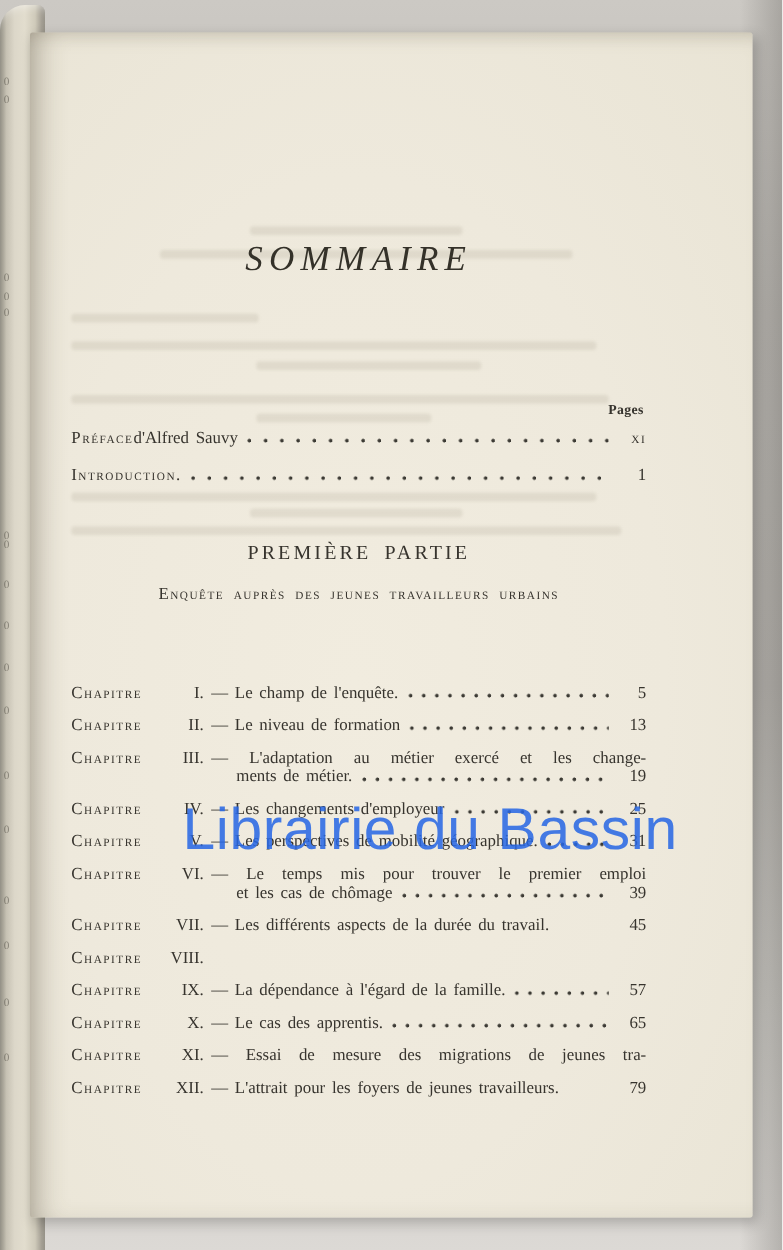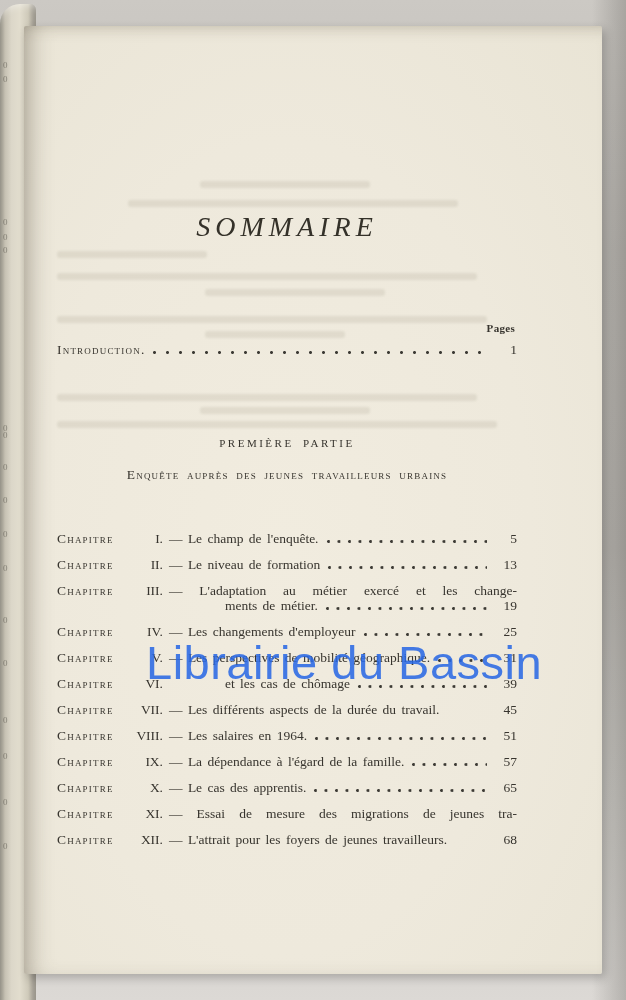--- a/index.html
+++ b/index.html
@@ -20,40 +20,40 @@
   
   .page{position:absolute;left:24px;top:26px;width:578px;height:948px;border-radius:2px;
     background:radial-gradient(ellipse at 45% 55%, #f1ecdf 0%, #eee9dc 55%, #e9e4d5 100%);
     box-shadow:inset 18px 0 24px -14px rgba(80,70,55,.45),
                inset 0 12px 16px -12px rgba(120,110,90,.30),
                3px 4px 10px rgba(0,0,0,.22);}
   
   .g{position:absolute;height:7px;border-radius:3px;background:rgba(122,115,92,.13);
      filter:blur(1.3px);}
   .content{position:absolute;left:33px;top:0;width:460px;height:100%;}
-  .sommaire{position:absolute;top:185px;left:0;width:100%;text-align:center;
+  .sommaire{position:absolute;top:166px;left:0;width:100%;text-align:center;
     font-style:italic;font-size:28px;letter-spacing:5px;color:#343129;}
   .pages-label{position:absolute;top:296px;right:2px;font-size:11px;letter-spacing:.3px;font-weight:bold;}
   .front{position:absolute;top:316px;left:0;width:100%;}
   .fmrow{display:flex;align-items:baseline;line-height:15px;margin-bottom:15px;
     font-size:13.5px;word-spacing:2px;}
   .sc{font-variant-caps:small-caps;letter-spacing:1.2px;}
   .part{position:absolute;top:408px;left:0;width:100%;text-align:center;}
-  .part-title{font-size:11px;letter-spacing:2.5px;line-height:18px;margin-bottom:14px;word-spacing:4px;}
+  .part-title{font-size:16px;letter-spacing:2.5px;line-height:18px;margin-bottom:14px;word-spacing:4px;}
   .part-sub{font-size:13.5px;line-height:18px;word-spacing:3px;}
-  .chapters{position:absolute;top:505px;left:0;width:100%;}
+  .chapters{position:absolute;top:520px;left:0;width:100%;}
   .trow{display:flex;align-items:baseline;font-size:13.5px;line-height:15px;
     margin-bottom:11px;word-spacing:2px;}
   .chap{width:64px;flex:0 0 auto;}
   .num{width:40px;flex:0 0 auto;text-align:right;margin-left:2px;}
   .body{flex:1 1 auto;margin-left:6px;min-width:0;}
   .line{display:flex;align-items:flex-start;}
   .ttl{white-space:nowrap;}
   .fill{flex:1 1 auto;white-space:normal;text-align:justify;text-align-last:justify;}
-  .l2 .ttl{margin-left:56px;}
+  .l2 .ttl{margin-left:20px;}
   .leader{flex:1 1 auto;align-self:flex-end;height:5px;min-width:0;margin:0 2px 2px 7px;
     background-image:radial-gradient(circle at 2.5px 2.5px,#3c3a34 1.2px,rgba(0,0,0,0) 1.7px);
     background-size:10.5px 5px;background-repeat:repeat-x;background-position:left bottom;}
   .fm-leader{background-size:13px 5px;}
   .noleader .leader{background-image:none;}
   .pg{flex:0 0 auto;width:28px;text-align:right;}
   
   .watermark{position:absolute;left:146px;top:635px;z-index:9;white-space:nowrap;
     font-family:"Liberation Sans",sans-serif;font-size:47px;letter-spacing:.5px;
     color:rgba(38,102,228,.86);}
@@ -98,20 +98,26 @@
     <div class="g" style="left:33px;top:395px;width:440px"></div>
 
     <div class="content">
 
       <div class="sommaire">SOMMAIRE</div>
 
       <div class="pages-label">Pages</div>
 
       <div class="front">
         <div class="fmrow">
+          <span class="sc">Préface</span>
+            <span> d'Alfred Sauvy</span>
+          <span class="leader fm-leader"></span>
+          <span class="pg sc">xi</span>
+        </div>
+        <div class="fmrow">
           <span class="sc">Introduction.</span>
             <span></span>
           <span class="leader fm-leader"></span>
           <span class="pg">1</span>
         </div>
       </div>
 
       <div class="part">
         <div class="part-title">PREMIÈRE PARTIE</div>
         <div class="part-sub sc">Enquête auprès des jeunes travailleurs urbains</div>
@@ -179,20 +185,23 @@
             <span class="leader"></span>
             <span class="pg">31</span>
           </span>
             </span>
         </div>
 
         <div class="trow">
           <span class="chap sc">Chapitre</span>
           <span class="num">VI.</span>
           <span class="body">
+            <span class="line">
+                <span class="ttl fill">— Le temps mis pour trouver le premier emploi</span>
+              </span>
             <span class="line l2">
               <span class="ttl">et les cas de chômage</span>
               <span class="leader"></span>
               <span class="pg">39</span>
             </span>
           </span>
         </div>
 
         <div class="trow noleader">
           <span class="chap sc">Chapitre</span>
@@ -202,27 +211,20 @@
             <span class="ttl">— Les différents aspects de la durée du travail.</span>
             <span class="leader"></span>
             <span class="pg">45</span>
           </span>
             </span>
         </div>
 
         <div class="trow">
           <span class="chap sc">Chapitre</span>
           <span class="num">VIII.</span>
-          <span class="body">
-              <span class="line">
-            <span class="ttl">— Les salaires en 1964.</span>
-            <span class="leader"></span>
-            <span class="pg">51</span>
-          </span>
-            </span>
         </div>
 
         <div class="trow">
           <span class="chap sc">Chapitre</span>
           <span class="num">IX.</span>
           <span class="body">
               <span class="line">
             <span class="ttl">— La dépendance à l'égard de la famille.</span>
             <span class="leader"></span>
             <span class="pg">57</span>
@@ -252,21 +254,21 @@
           </span>
         </div>
 
         <div class="trow noleader">
           <span class="chap sc">Chapitre</span>
           <span class="num">XII.</span>
           <span class="body">
               <span class="line">
             <span class="ttl">— L'attrait pour les foyers de jeunes travailleurs.</span>
             <span class="leader"></span>
-            <span class="pg">68</span>
+            <span class="pg">79</span>
           </span>
             </span>
         </div>
 
       </div>
     </div>
   </div>
 
   <div class="watermark">Librairie du Bassin</div>
 </div>

